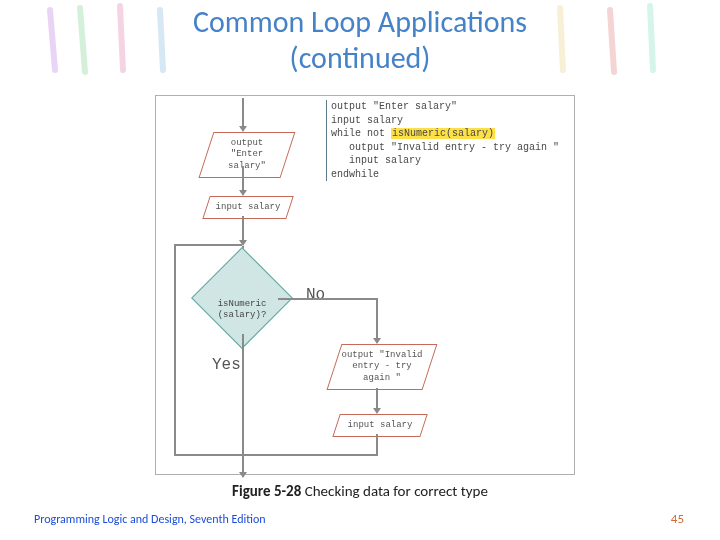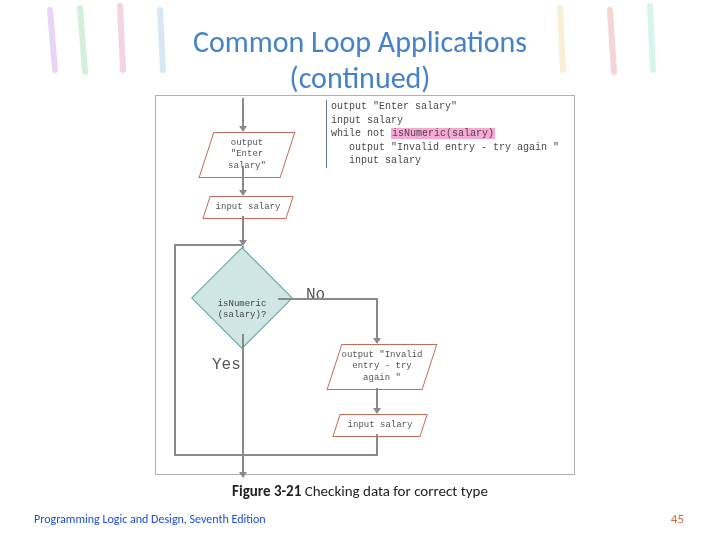--- a/index.html
+++ b/index.html
@@ -9,21 +9,21 @@
     background: #ffffff;
     font-family: Calibri, Arial, sans-serif;
     position: relative;
     overflow: hidden;
   }
   .title {
     text-align: center;
     color: #4682c8;
     font-size: 30px;
     font-weight: 400;
-    padding-top: 24px;
+    padding-top: 4px;
     line-height: 1.2;
   }
   .figure-area {
     position: absolute;
     top: 95px;
     left: 155px;
     width: 420px;
     height: 380px;
     border: 1px solid #b0b0b0;
     background: #ffffff;
@@ -35,21 +35,21 @@
     left: 170px;
     font-family: "Courier New", monospace;
     font-size: 10px;
     color: #494949;
     line-height: 1.35;
     border-left: 1.5px solid #5c7a8a;
     padding-left: 4px;
   }
   .pseudo .indent1 { padding-left: 0; }
   .pseudo .indent2 { padding-left: 18px; }
-  .hl { background: #f9a8d4; padding: 0 1px; }
+  .hl { background: #fde047; padding: 0 1px; }
   
   .arrow-line { position: absolute; background: #8a8a8a; }
   .arrow-head {
     position: absolute;
     width: 0; height: 0;
     border-left: 4px solid transparent;
     border-right: 4px solid transparent;
     border-top: 6px solid #8a8a8a;
   }
   .parallelogram {
@@ -150,20 +150,21 @@
 <div class="figure-area">
 
   <div class="pseudo">
     <div class="indent1">output "Enter salary"</div>
     <div class="indent1">input salary</div>
     <div class="indent1">
       <span>while not </span><span class="hl">isNumeric(salary)</span>
     </div>
     <div class="indent2">output "Invalid entry - try again "</div>
     <div class="indent2">input salary</div>
+    <div class="indent1">endwhile</div>
   </div>
 
   <div class="arrow-line" style="left:86px; top:2px; width:1.5px; height:30px;"></div>
   <div class="arrow-head" style="left:82.5px; top:30px;"></div>
 
   <div class="parallelogram" style="left:50px; top:36px; width:82px;">
     <div class="pl-text" style="white-space:pre-line;">output "Enter
 salary"</div>
   </div>
 
@@ -208,17 +209,17 @@
   <div class="arrow-line" style="left:18px; top:148px; width:1.5px; height:212px;"></div>
   <div class="arrow-line" style="left:18px; top:148px; width:68px; height:1.5px;"></div>
 
   <div class="branch-label" style="left:56px; top:260px;">Yes</div>
   <div class="arrow-line" style="left:86px; top:238px; width:1.5px; height:140px;"></div>
   <div class="arrow-head" style="left:82.5px; top:376px;"></div>
 
 </div>
 
 <div class="caption">
-  <span class="fb">Figure 3-21</span><span> Checking data for correct type</span>
+  <span class="fb">Figure 5-28</span><span> Checking data for correct type</span>
 </div>
 
 <div class="footer-left">Programming Logic and Design, Seventh Edition</div>
 <div class="footer-right">45</div>
 
 </body></html>

